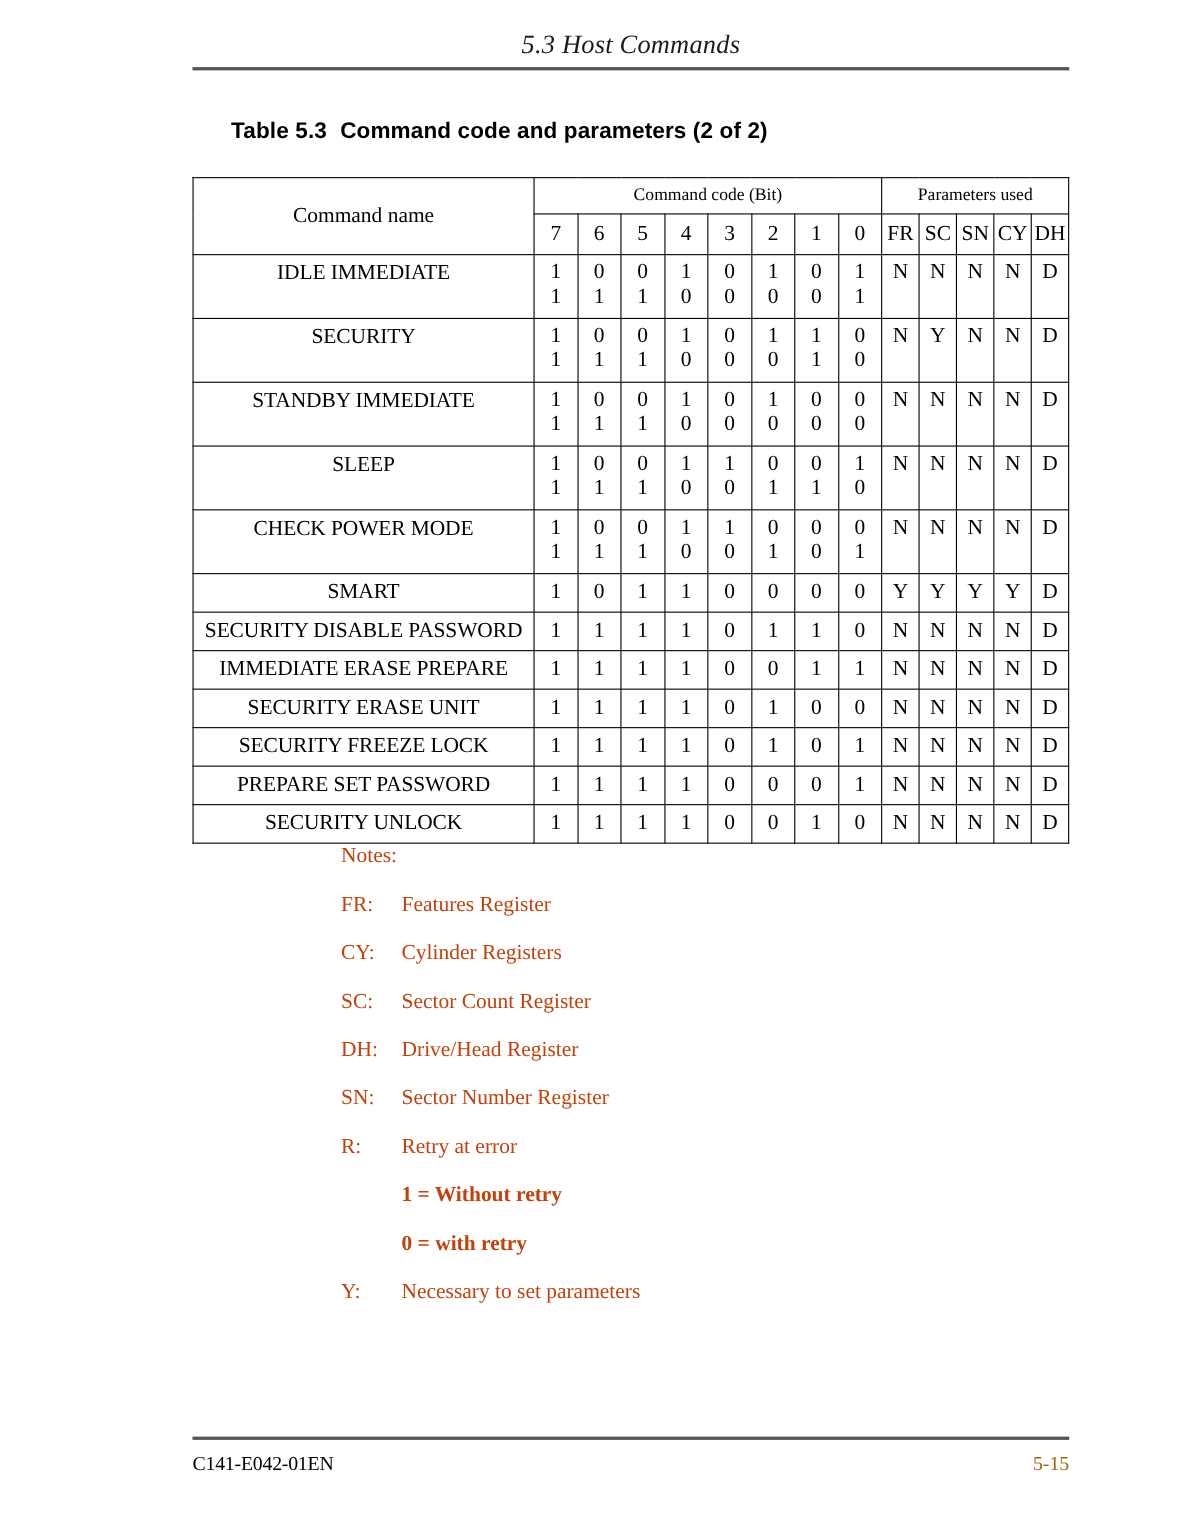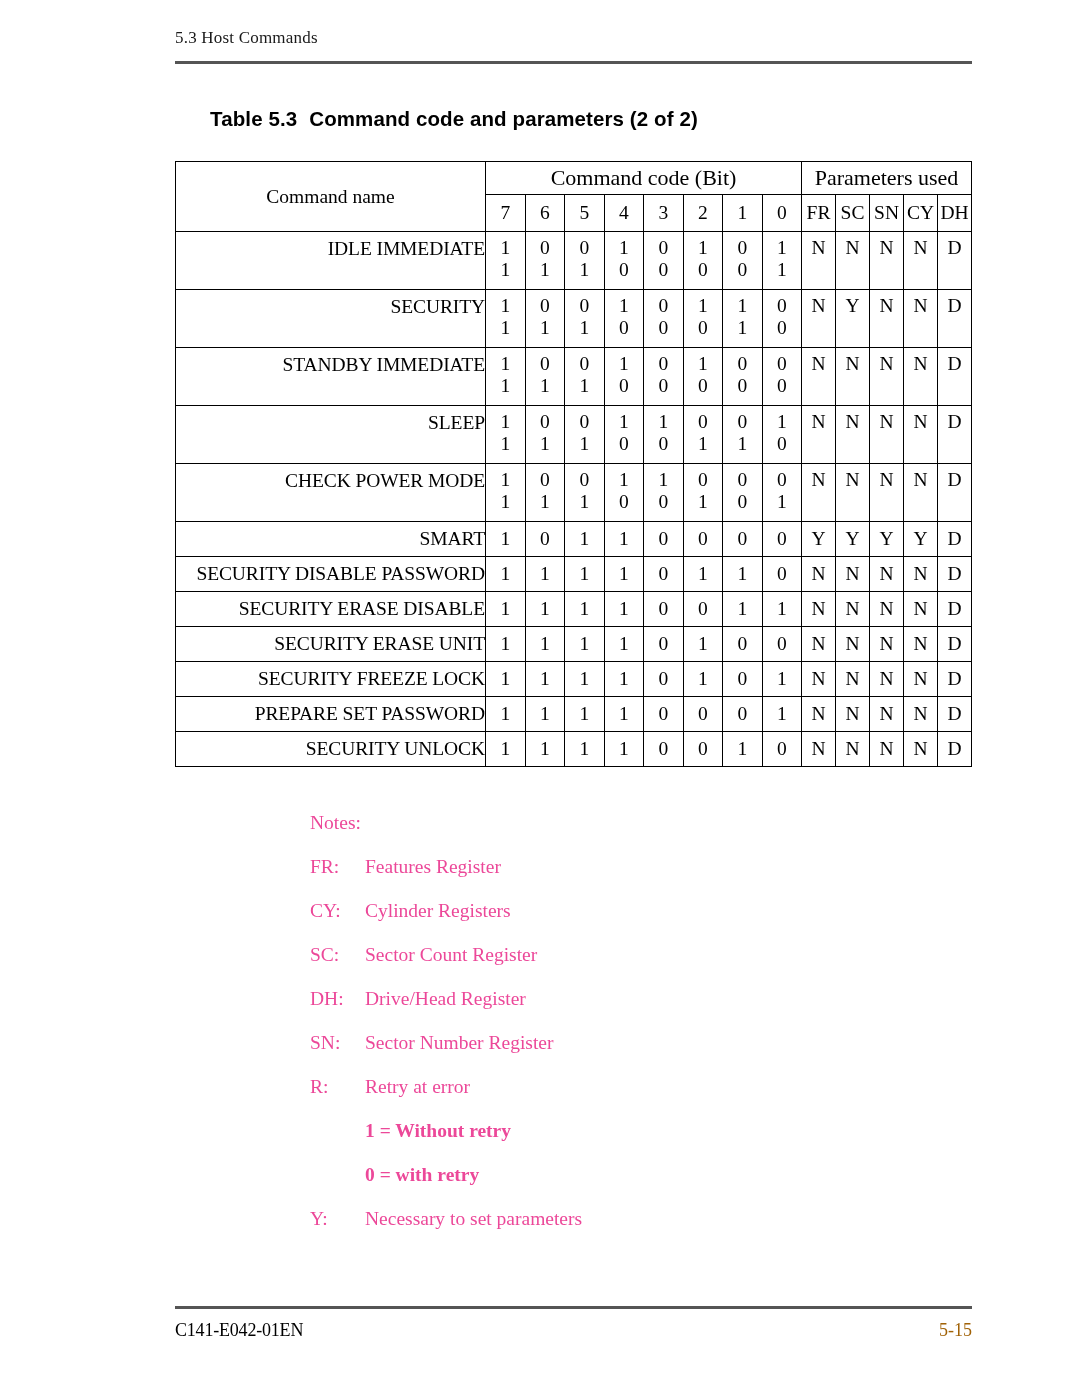--- a/index.html
+++ b/index.html
@@ -16,23 +16,24 @@
     color: #000000;
     overflow: hidden;
   }
 
   
   .running-header {
     position: absolute;
     left: 175px;
     top: 28px;
     width: 797px;
-    text-align: left;
+    text-align: center;
     font-family: "Liberation Serif", serif;
-    font-size: 17px;
+    font-style: italic;
+    font-size: 24px;
     letter-spacing: 0.2px;
     color: #1a1a1a;
   }
   .header-rule {
     position: absolute;
     left: 175px;
     top: 61px;
     width: 797px;
     height: 3px;
     background: #555555;
@@ -83,32 +84,32 @@
   
   .hd-name {
     text-align: center;
     height: 68px;
     font-size: 19.5px;
     padding-bottom: 14px;
   }
   .hd-group {
     text-align: center;
     height: 32px;
-    font-size: 22px;
+    font-size: 16px;
     border-bottom: 1.4px solid #000;
   }
   .hd-sub {
     text-align: center;
     height: 36px;
     font-size: 19.5px;
   }
 
   
   .cell-name {
-    text-align: right;
+    text-align: center;
     padding-left: 5px;
     font-size: 19.5px;
     letter-spacing: -0.1px;
     white-space: nowrap;
   }
   .cell-val {
     text-align: center;
     font-size: 19.5px;
   }
   .row-tall .cell-name,
@@ -126,24 +127,24 @@
   .bits-stack span { display: block; }
   .row-tall .cell-param {
     vertical-align: top;
     padding-top: 5px;
   }
 
   
   .notes {
     position: absolute;
     left: 310px;
-    top: 812px;
+    top: 768px;
     font-family: "Liberation Serif", serif;
     font-size: 19.5px;
-    color: #ec4899;
+    color: #c2410c;
   }
   .notes-title { margin-bottom: 22px; }
   .note-row {
     display: flex;
     margin-bottom: 22px;
   }
   .note-key {
     width: 55px;
     flex: 0 0 55px;
   }
@@ -543,21 +544,21 @@
             <td class="cell-val cell-bit">1</td>
             <td class="cell-val cell-bit">1</td>
             <td class="cell-val cell-bit">0</td>
             <td class="cell-val cell-param">N</td>
             <td class="cell-val cell-param">N</td>
             <td class="cell-val cell-param">N</td>
             <td class="cell-val cell-param">N</td>
             <td class="cell-val cell-param">D</td>
           </tr>
           <tr class="row-short">
-            <td class="cell-name">SECURITY ERASE DISABLE</td>
+            <td class="cell-name">IMMEDIATE ERASE PREPARE</td>
             <td class="cell-val cell-bit">1</td>
             <td class="cell-val cell-bit">1</td>
             <td class="cell-val cell-bit">1</td>
             <td class="cell-val cell-bit">1</td>
             <td class="cell-val cell-bit">0</td>
             <td class="cell-val cell-bit">0</td>
             <td class="cell-val cell-bit">1</td>
             <td class="cell-val cell-bit">1</td>
             <td class="cell-val cell-param">N</td>
             <td class="cell-val cell-param">N</td>

